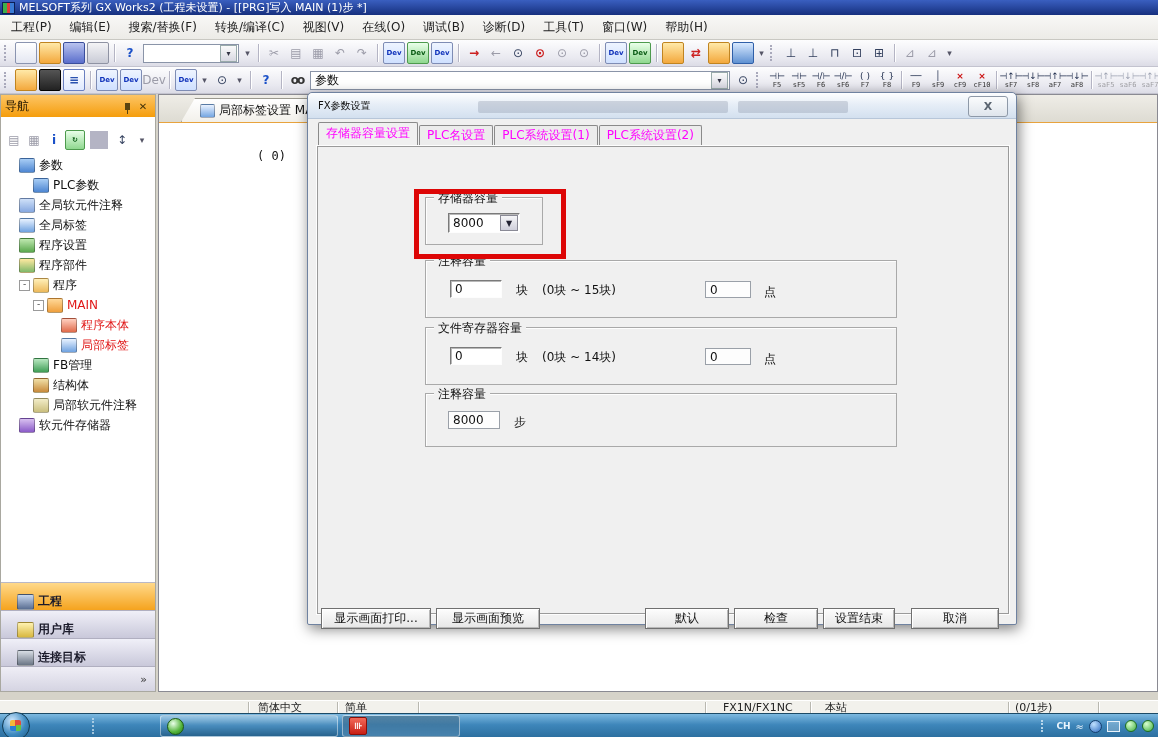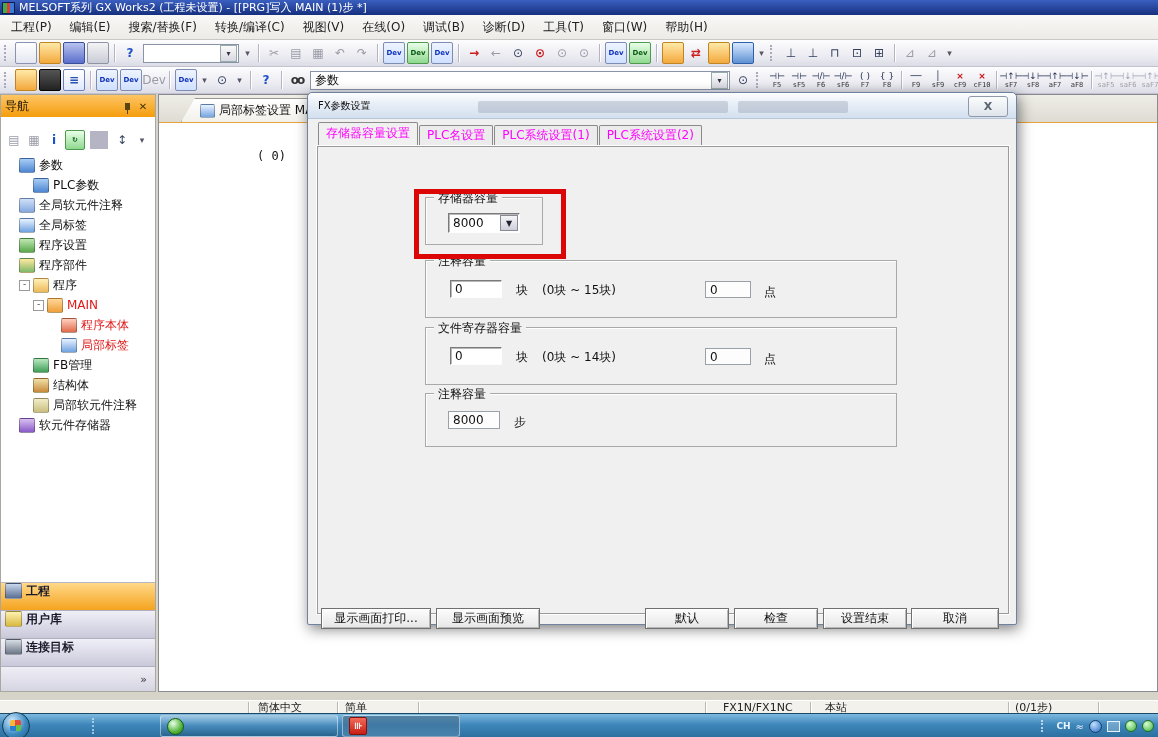--- a/index.html
+++ b/index.html
@@ -76,21 +76,21 @@
   .ti-pset{background:linear-gradient(#bfe8b0,#5aa84e);}
   .ti-parts{background:linear-gradient(#ffe9a0,#7fb86a);}
   .ti-prog{background:linear-gradient(#fff0b8,#edb95a);}
   .ti-main{background:linear-gradient(#ffd898,#ef9f3c);}
   .ti-body{background:linear-gradient(#ffd0c0,#e06a4a);}
   .ti-fb{background:linear-gradient(#b8e8c0,#3f9e56);}
   .ti-struct{background:linear-gradient(#f0e0a8,#c88a3a);}
   .ti-lcom{background:linear-gradient(#f2ecc8,#cabf7e);}
   .ti-mem{background:linear-gradient(#d8c0f0,#8a5ac8);}
   .nav-panels{flex:none;border-top:1px solid #b9b8c6;}
-  .npanel{height:27px;display:flex;align-items:flex-start;padding-left:4px;border-bottom:1px solid #b0afc0;
+  .npanel{height:27px;display:flex;align-items:flex-end;padding-left:16px;border-bottom:1px solid #b0afc0;
     background:linear-gradient(#f0f0f8,#c9c8da);font-weight:bold;font-size:12px;color:#1a1a2a;}
   .npanel.active{background:linear-gradient(#ffd98a,#f5a31e);}
   .npanel .ti{width:15px;height:14px;}
   .ti-proj{background:linear-gradient(#c9d8ee,#5a6e92);}
   .ti-ulib{background:linear-gradient(#fff2b0,#d8b840);}
   .ti-conn{background:linear-gradient(#d8dde4,#6a7585);}
   .nav-chevrow{height:24px;background:linear-gradient(#efeef6,#d5d4e2);display:flex;align-items:center;justify-content:flex-end;padding-right:8px;color:#333;font-size:11px;}
   
   .editor{position:absolute;left:158px;top:94px;width:1000px;height:598px;background:#fff;border:1px solid #8a8a92;box-sizing:border-box;}
   .edit-tabstrip{position:absolute;left:0;top:0;width:998px;height:27px;background:linear-gradient(#efede7,#dddbd2);border-bottom:1px solid #e8a33d;}
@@ -677,21 +677,21 @@
       <div class="grp" style="left:117px;top:274px;width:470px;height:52px;">
         <span class="grp-label">注释容量</span>
         <span class="flatfield" style="left:22px;top:17px;width:52px;height:18px;">8000</span>
         <span class="unit-text" style="left:88px;top:20px;">步</span>
       </div>
 
       <div class="dbtn" style="left:13px;top:489px;width:110px;">显示画面打印...</div>
       <div class="dbtn" style="left:128px;top:489px;width:104px;">显示画面预览</div>
       <div class="dbtn" style="left:337px;top:489px;width:84px;">默认</div>
       <div class="dbtn" style="left:426px;top:489px;width:84px;">检查</div>
-      <div class="dbtn" style="left:515px;top:489px;width:84px;">设置结束</div>
+      <div class="dbtn" style="left:515px;top:489px;width:72px;">设置结束</div>
       <div class="dbtn" style="left:603px;top:489px;width:88px;">取消</div>
     </div>
   </div>
 
   <div class="statusbar">
     <span class="sb-div" style="left:248px;"></span>
     <span class="sb-item" style="left:258px;">简体中文</span>
     <span class="sb-div" style="left:337px;"></span>
     <span class="sb-item" style="left:345px;">简单</span>
     <span class="sb-div" style="left:418px;"></span>

